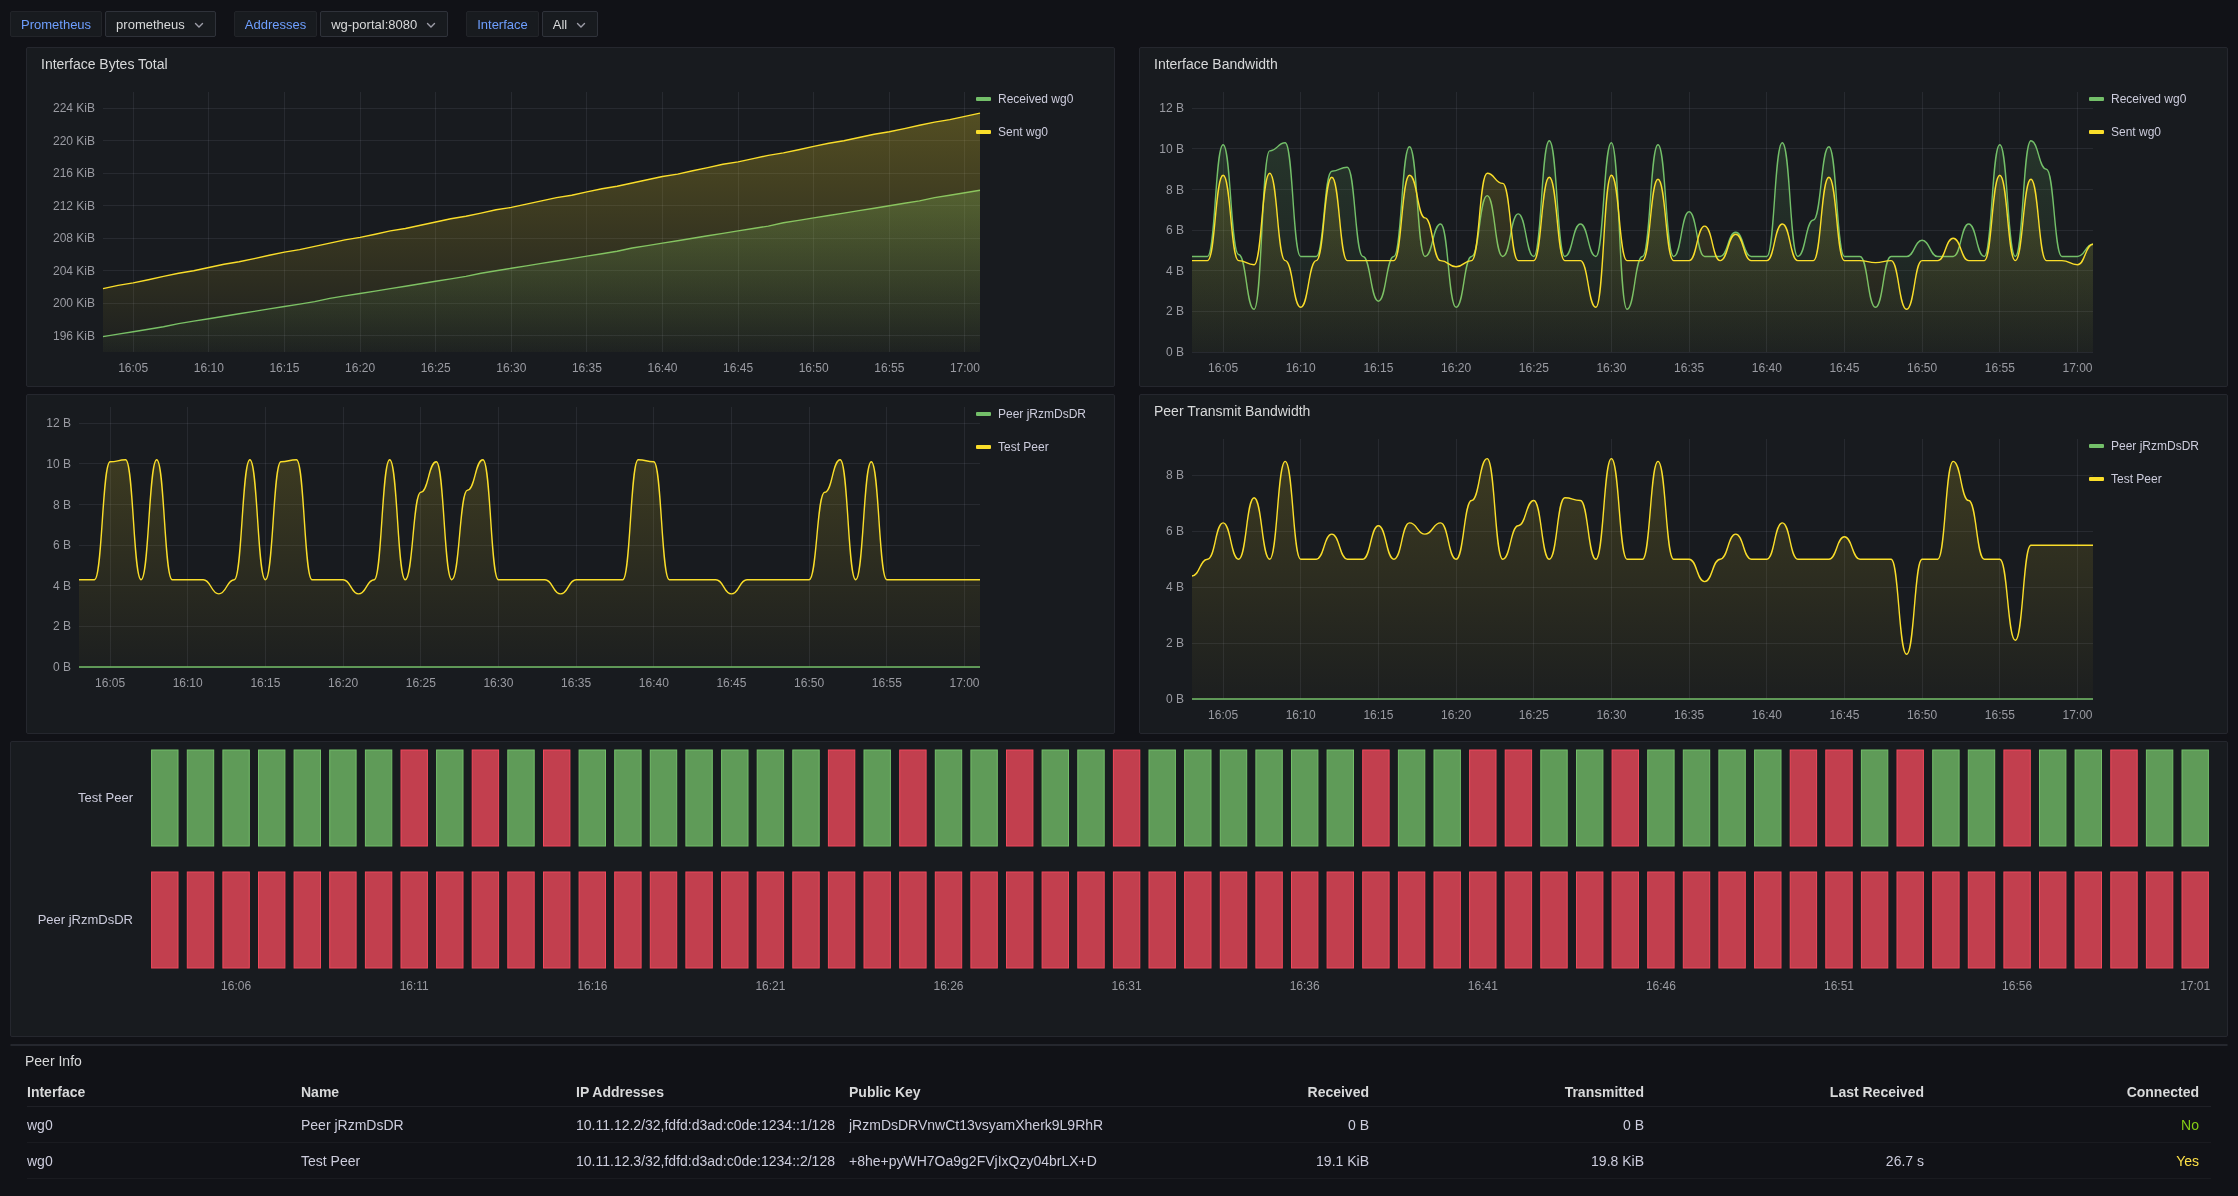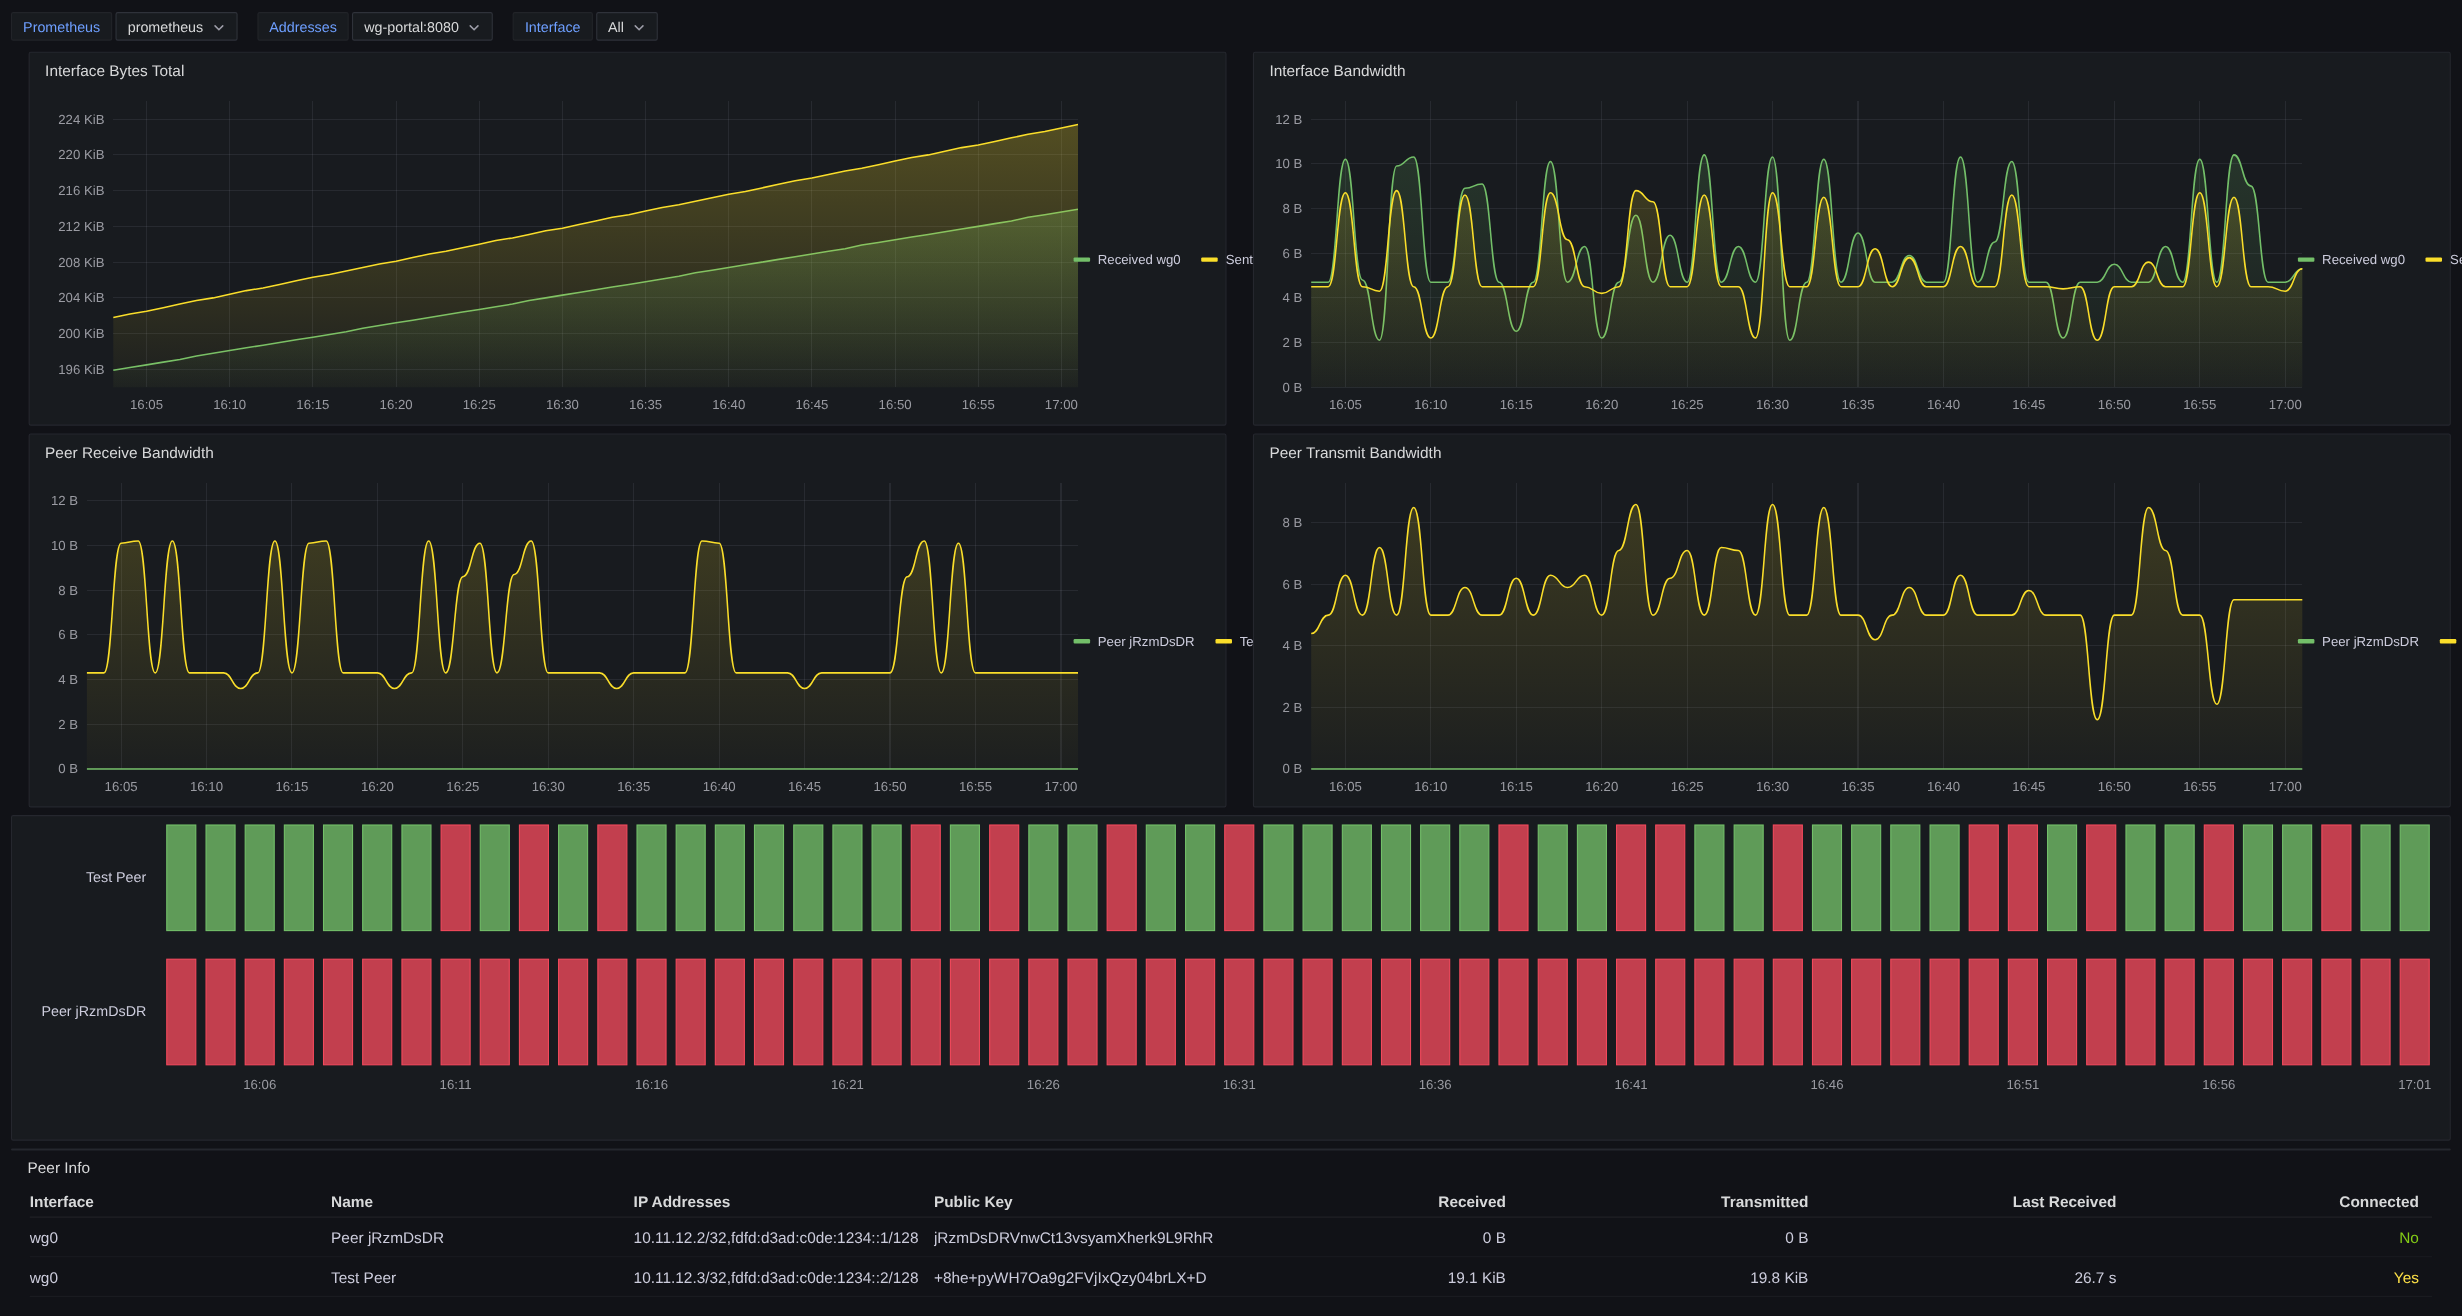--- a/index.html
+++ b/index.html
@@ -33,21 +33,21 @@
   .panel {
     background: #181b1f; border: 1px solid #25272e; border-radius: 2px;
     display: flex; flex-direction: column; min-height: 0;
   }
   .panel-title {
     height: 32px; flex: none; display: flex; align-items: center;
     padding: 0 14px; font-size: 14px; font-weight: 500; color: #d8d9da; cursor: pointer;
   }
   .panel-body { flex: 1; min-height: 0; display: flex; padding: 0 6px 6px 6px; }
   .chart { flex: 1; min-width: 0; height: 100%; }
-  .legend { width: 132px; flex: none; padding-top: 12px; display: flex; flex-direction: row; gap: 19px; }
+  .legend { width: 132px; flex: none; padding-top: 12px; display: flex; flex-direction: column; gap: 19px; }
   .legend-item { display: flex; align-items: center; gap: 7px; font-size: 12px; color: #ccccdc; cursor: pointer; white-space: nowrap; }
   .swatch { width: 15px; height: 4px; border-radius: 1px; flex: none; display: inline-block; }
 
   svg .grid { stroke: rgba(204,204,220,0.09); stroke-width: 1; shape-rendering: crispEdges; }
   svg .tick { fill: #9a9ba2; font-size: 12px; font-family: "Liberation Sans", sans-serif; }
   svg .rowlab { fill: #ccccdc; font-size: 13px; font-family: "Liberation Sans", sans-serif; }
 
   
   .table { display: flex; flex-direction: column; padding: 0 16px; font-size: 14px; }
   .thead, .tr {
@@ -234,21 +234,20 @@
               <span class="swatch" style="background:#fade2a"></span>
               <span>Sent wg0</span>
             </div>
           </div>
       </div>
     </div>
   </div>
 
   <div class="row" style="height:340px">
     <div class="panel">
-      <div class="panel-title">Peer Receive Bandwidth</div>
       <div class="panel-body">
         <div class="chart"><svg width="959" height="300">
               <defs>
                 <linearGradient id="peer-receive-g0" x1="0" y1="0" x2="0" y2="1">
                   <stop offset="0" stop-color="#73bf69" stop-opacity="0.16"></stop>
                   <stop offset="1" stop-color="#73bf69" stop-opacity="0.02"></stop>
                 </linearGradient>
                 <linearGradient id="peer-receive-g1" x1="0" y1="0" x2="0" y2="1">
                   <stop offset="0" stop-color="#fade2a" stop-opacity="0.16"></stop>
                   <stop offset="1" stop-color="#fade2a" stop-opacity="0.02"></stop>

